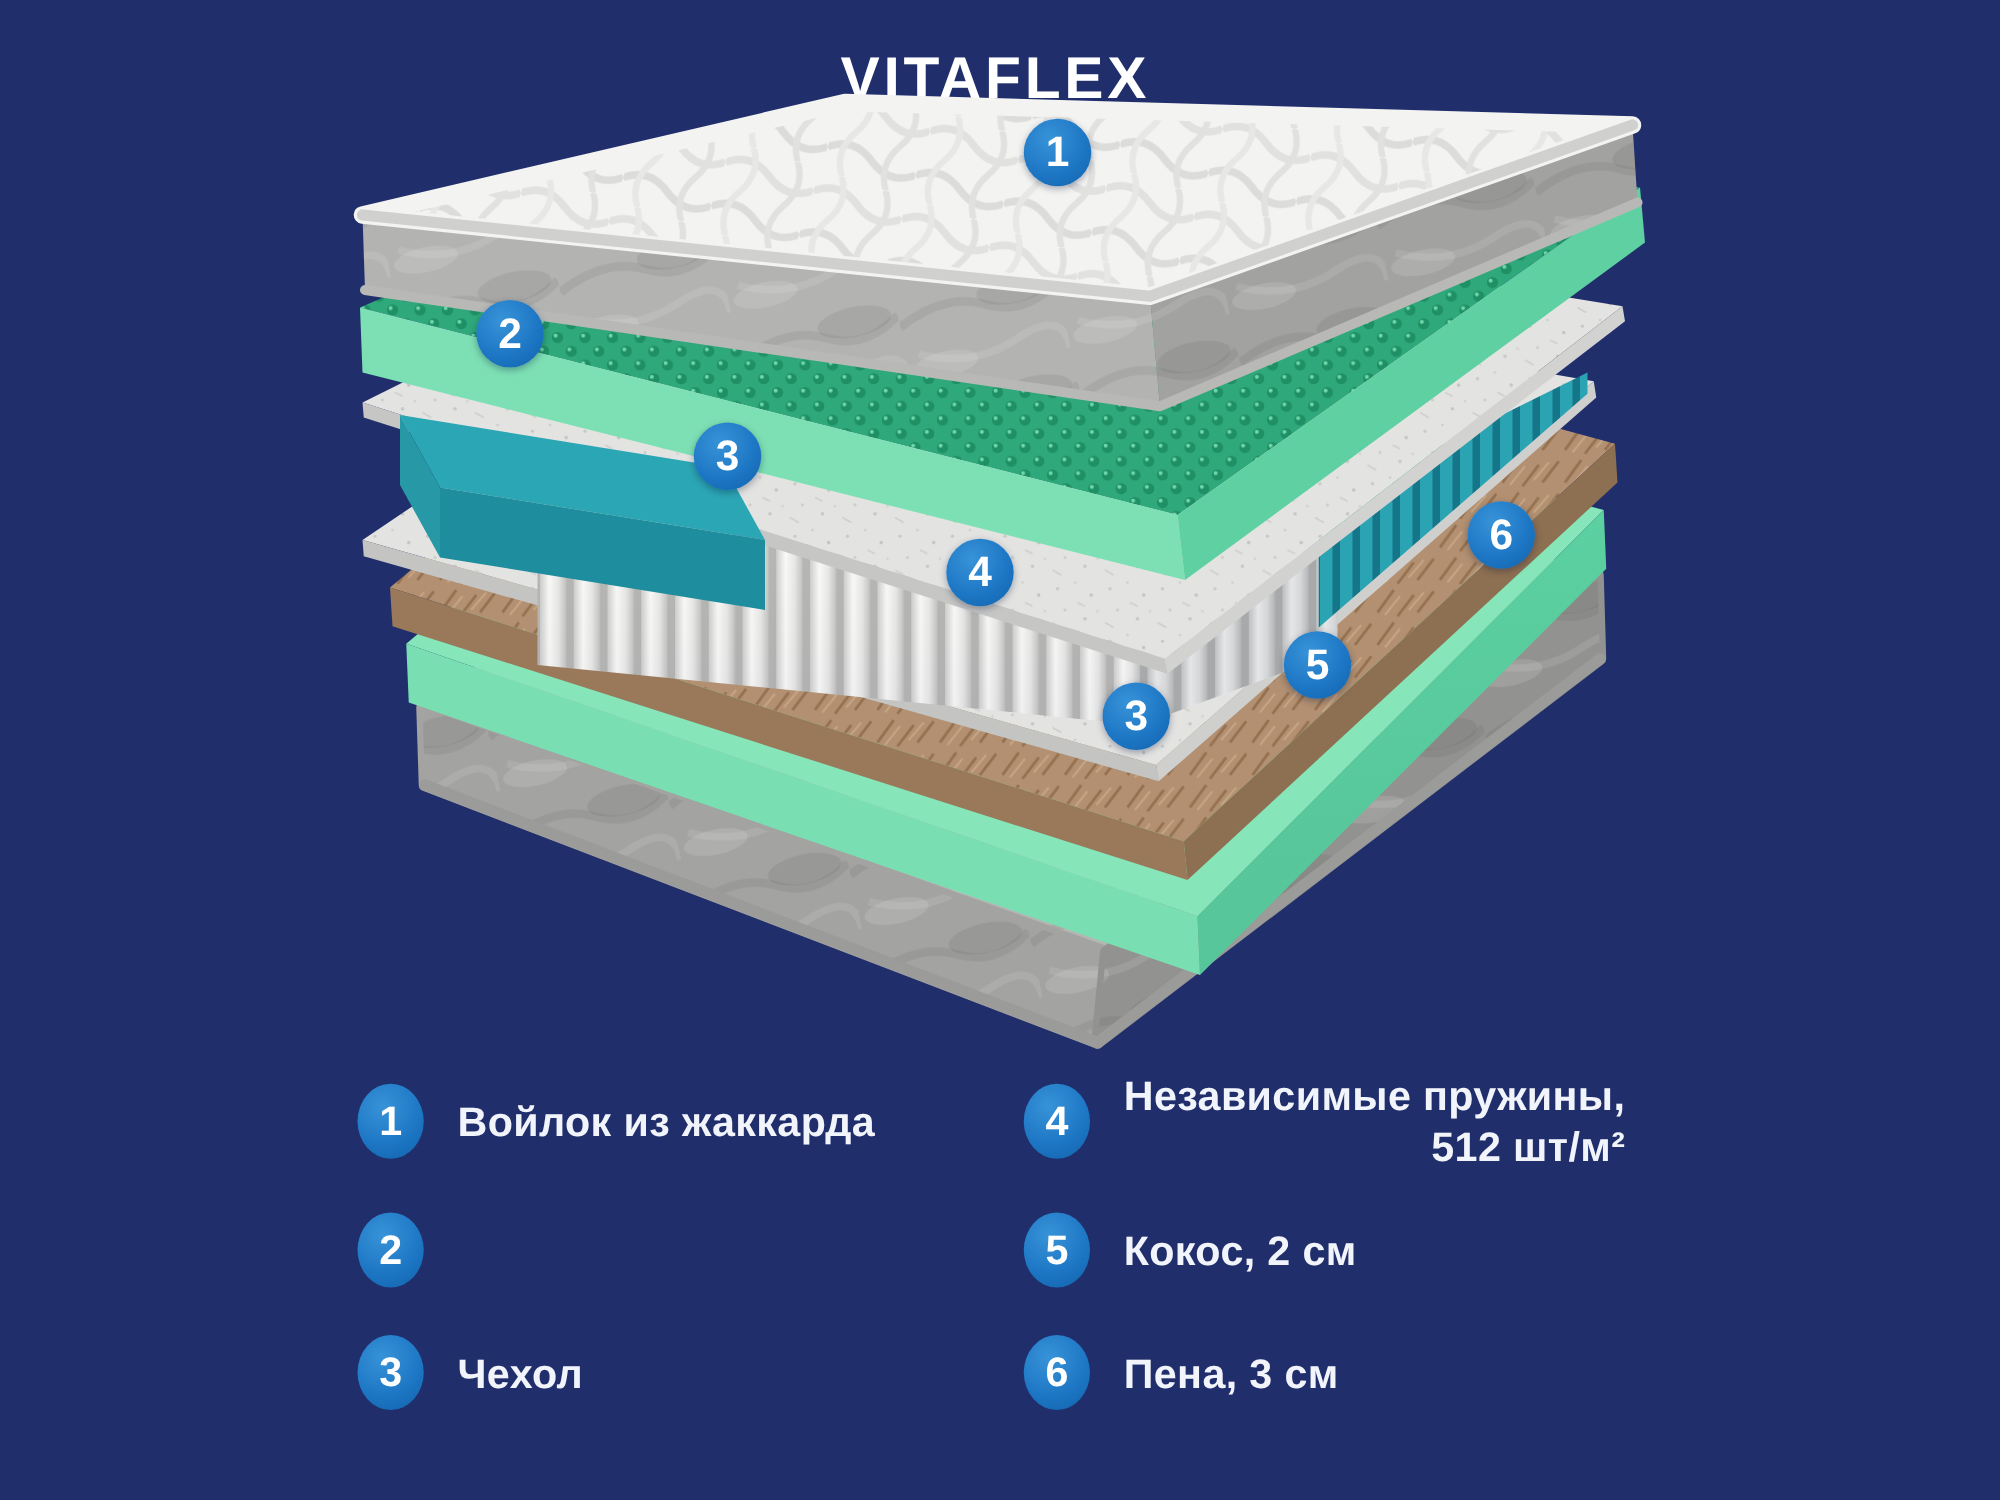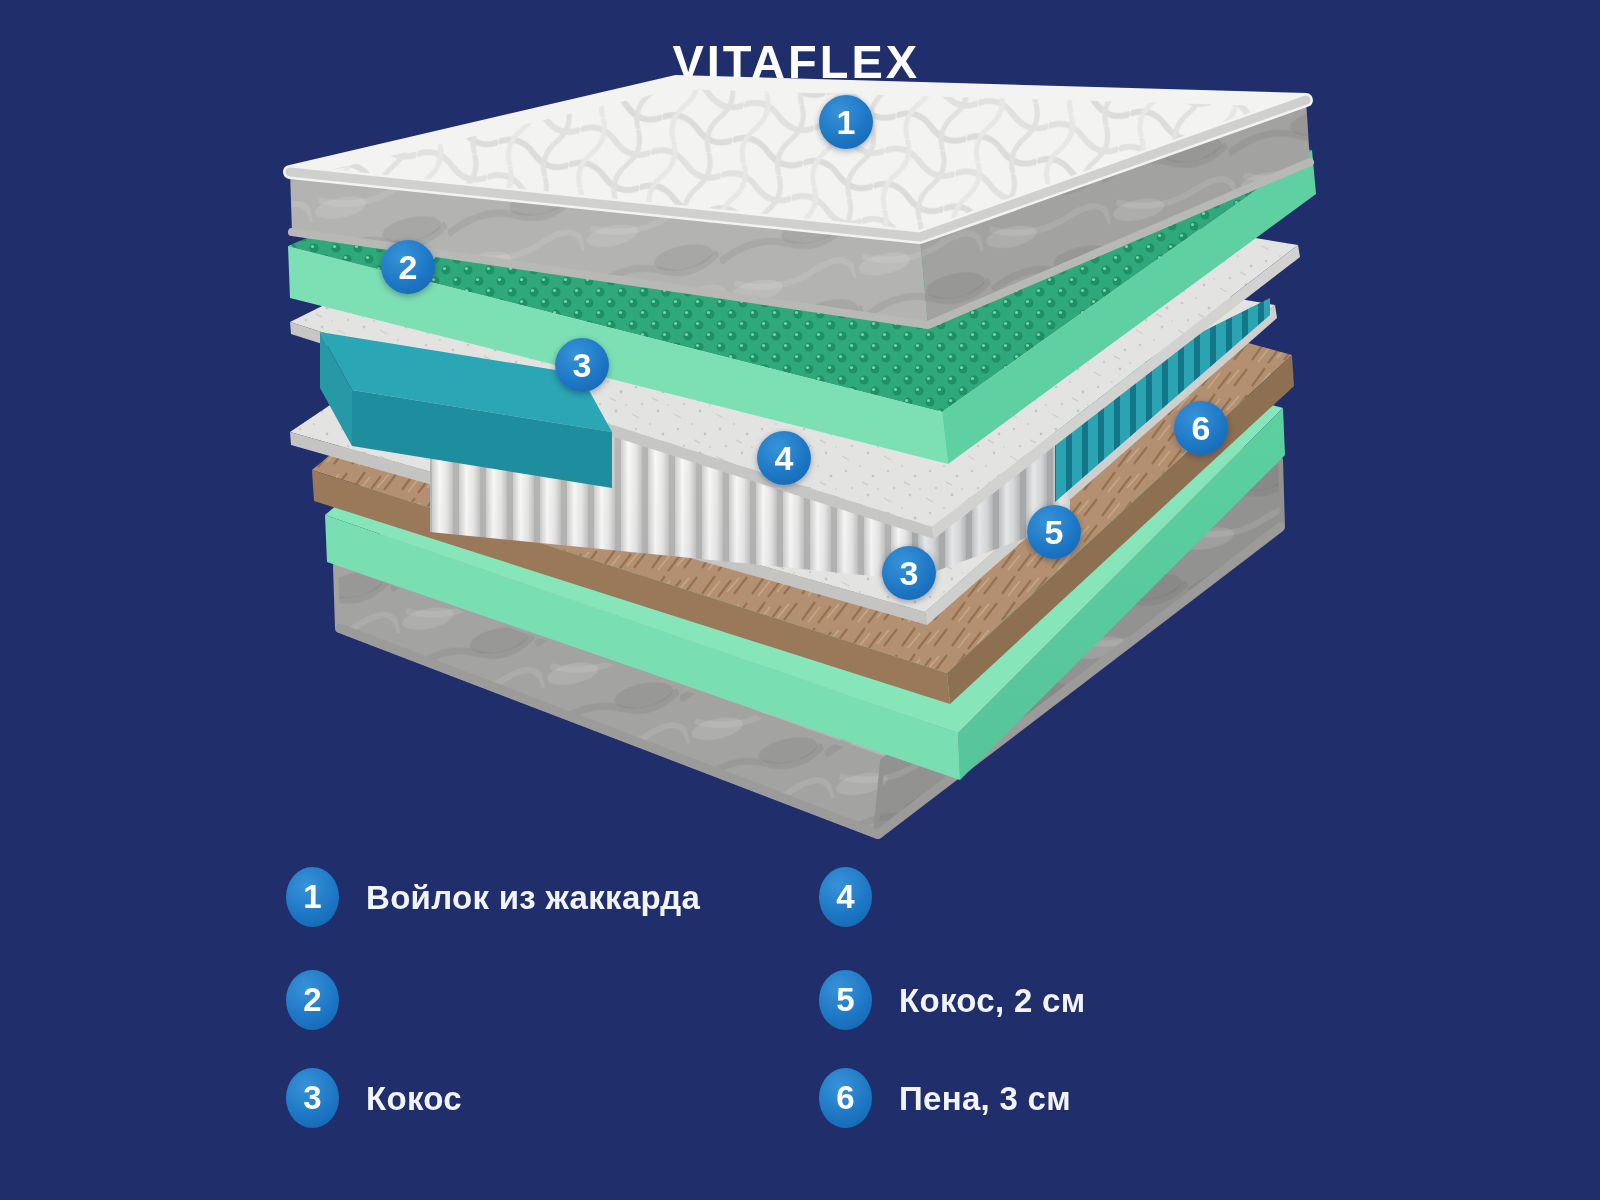--- a/index.html
+++ b/index.html
@@ -168,24 +168,26 @@
   <div class="legend">
       <div class="legend-item" style="left: 286px; top: 855px;">
         <div class="legend-badge">1</div>
         <div class="legend-text">Войлок из жаккарда</div>
       </div>
       <div class="legend-item" style="left: 286px; top: 958px;">
         <div class="legend-badge">2</div>
       </div>
       <div class="legend-item" style="left: 286px; top: 1056px;">
         <div class="legend-badge">3</div>
-        <div class="legend-text">Кокос</div>
+        <div class="legend-text">Чехол</div>
       </div>
       <div class="legend-item" style="left: 819px; top: 855px;">
         <div class="legend-badge">4</div>
+        <div class="legend-text">Независимые пружины,
+512 шт/м²</div>
       </div>
       <div class="legend-item" style="left: 819px; top: 958px;">
         <div class="legend-badge">5</div>
         <div class="legend-text">Кокос, 2 см</div>
       </div>
       <div class="legend-item" style="left: 819px; top: 1056px;">
         <div class="legend-badge">6</div>
         <div class="legend-text">Пена, 3 см</div>
       </div>
     </div>

